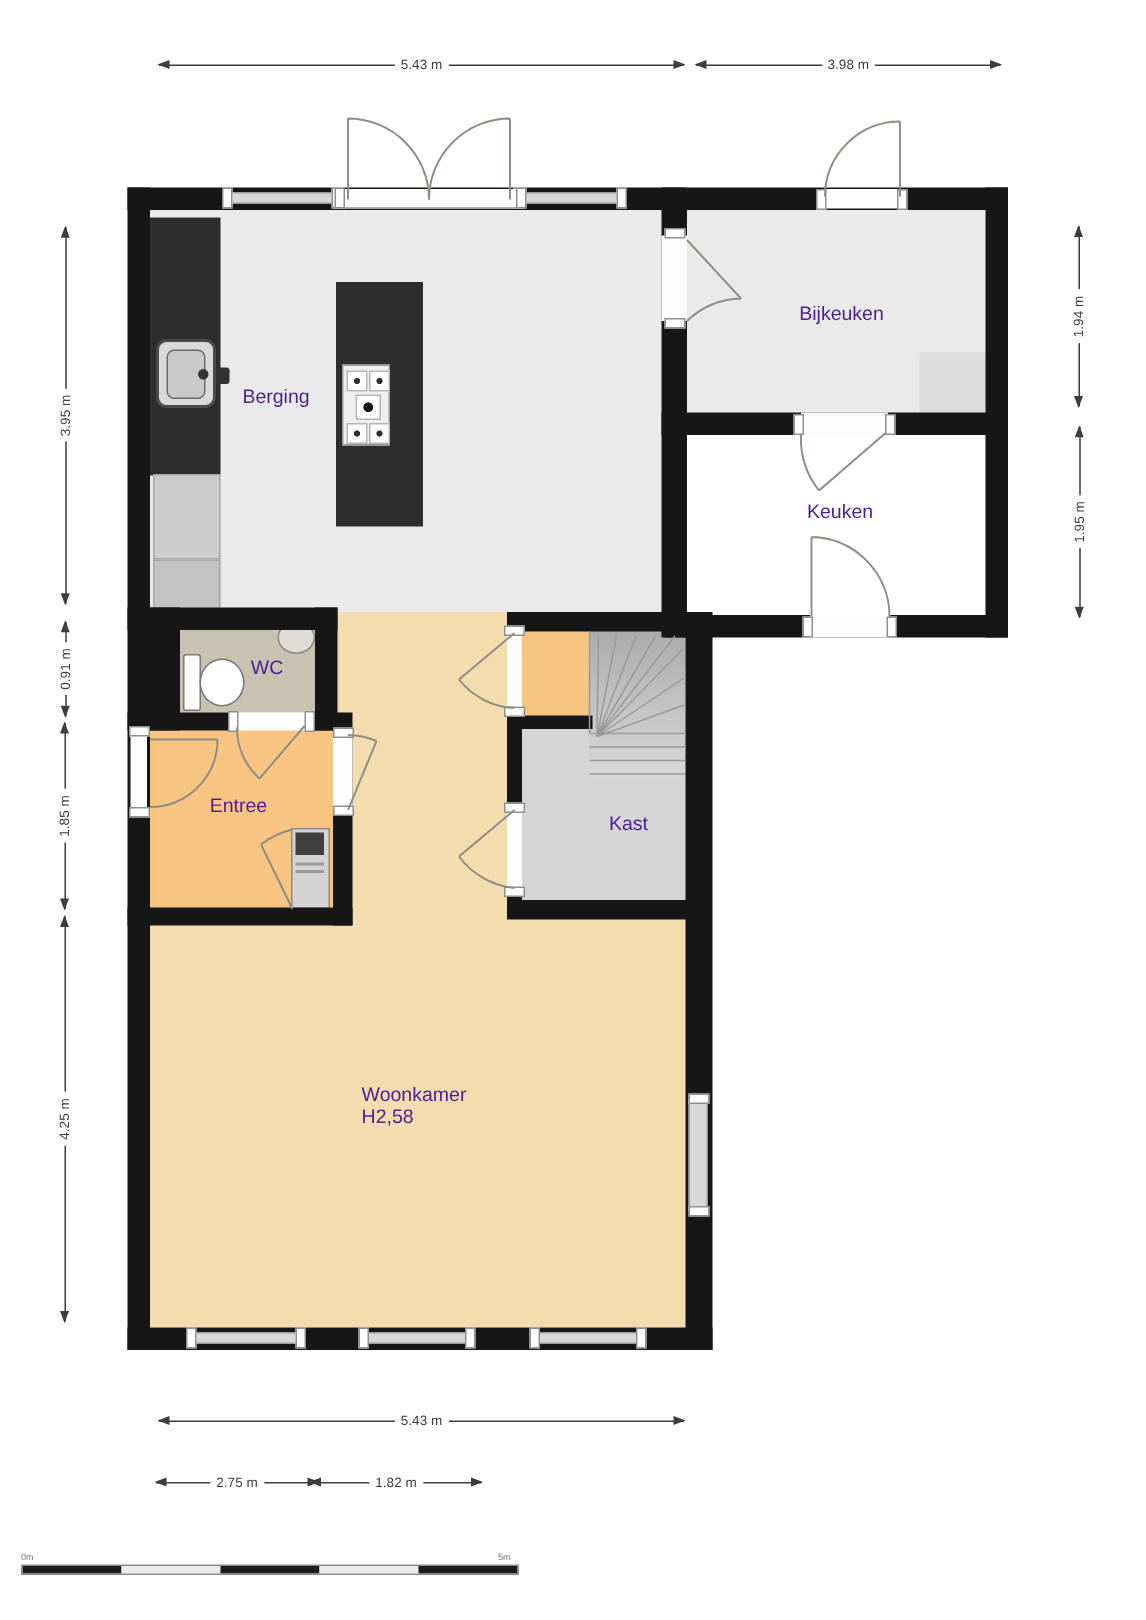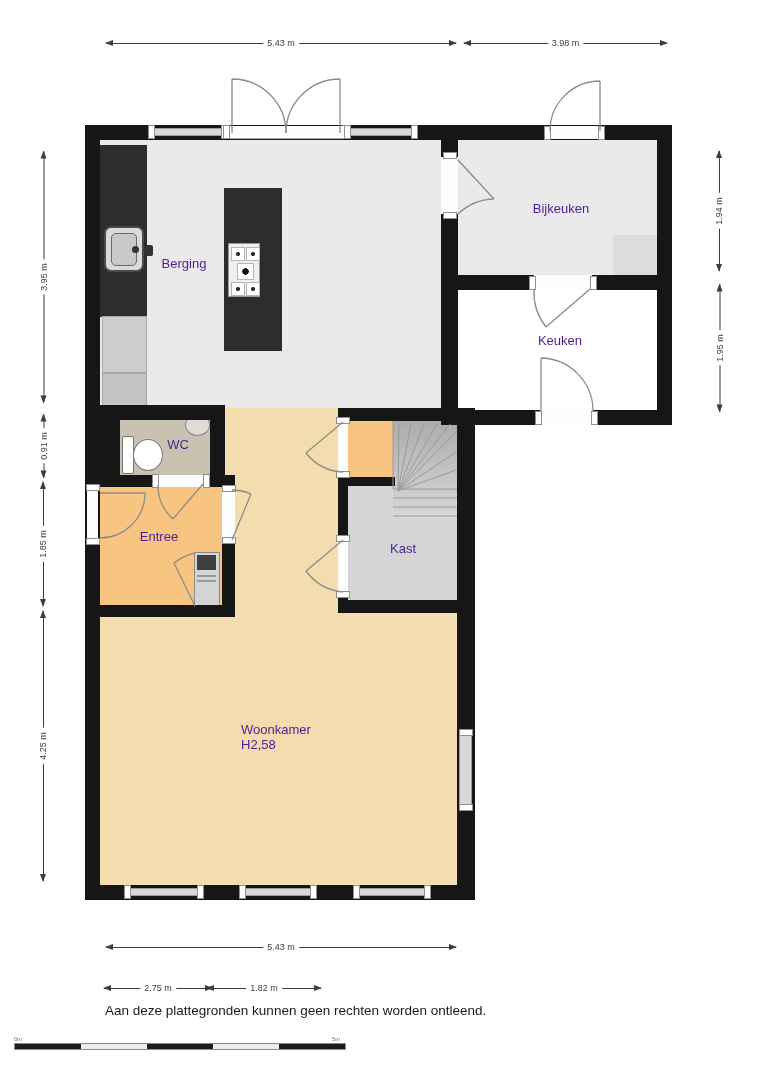--- a/index.html
+++ b/index.html
@@ -139,21 +139,21 @@
     <path class="door" d="M343 422 L306 453 M343 472 A50 50 0 0 1 306 453"></path>
     <path class="door" d="M343 540 L306 571 M343 592 A52 52 0 0 1 306 571"></path>
     <path class="door" d="M195 606 L174 563 M195 553 A54 54 0 0 0 174 563"></path>
   </svg>
 
   <div class="room-label" style="left:184px;top:264px">Berging</div>
   <div class="room-label" style="left:561px;top:209px">Bijkeuken</div>
   <div class="room-label" style="left:560px;top:341px">Keuken</div>
   <div class="room-label" style="left:178px;top:445px">WC</div>
   <div class="room-label" style="left:159px;top:537px">Entree</div>
-  <div class="room-label" style="left:403px;top:549px">Kast</div>
+  <div class="room-label" style="left:419px;top:549px">Kast</div>
   <div class="room-label" style="left:276px;top:737px">
     <span style="display:block">Woonkamer</span>
     <span style="display:block">H2,58</span>
   </div>
 
   <div class="dim" style="left:105px;top:36px;width:352px">
     <i class="dl"></i>
       <b class="al"></b>
       <b class="ar"></b>
       <span class="dlabel">5.43 m</span>
@@ -212,21 +212,20 @@
       <b class="ar"></b>
       <span class="dlabel">2.75 m</span>
   </div>
   <div class="dim" style="left:206px;top:981px;width:116px">
     <i class="dl"></i>
       <b class="al"></b>
       <b class="ar"></b>
       <span class="dlabel">1.82 m</span>
   </div>
 
-  <div class="disclaimer">Aan deze plattegronden kunnen geen rechten worden ontleend.</div>
   <span class="sblab" style="left:14px;top:1036px">0m</span>
   <span class="sblab" style="left:332px;top:1036px">5m</span>
   <div class="scalebar">
     <i style="background:#1c1c1c"></i>
       <i style="background:#ececec"></i>
       <i style="background:#1c1c1c"></i>
       <i style="background:#ececec"></i>
       <i style="background:#1c1c1c"></i>
   </div>
 

